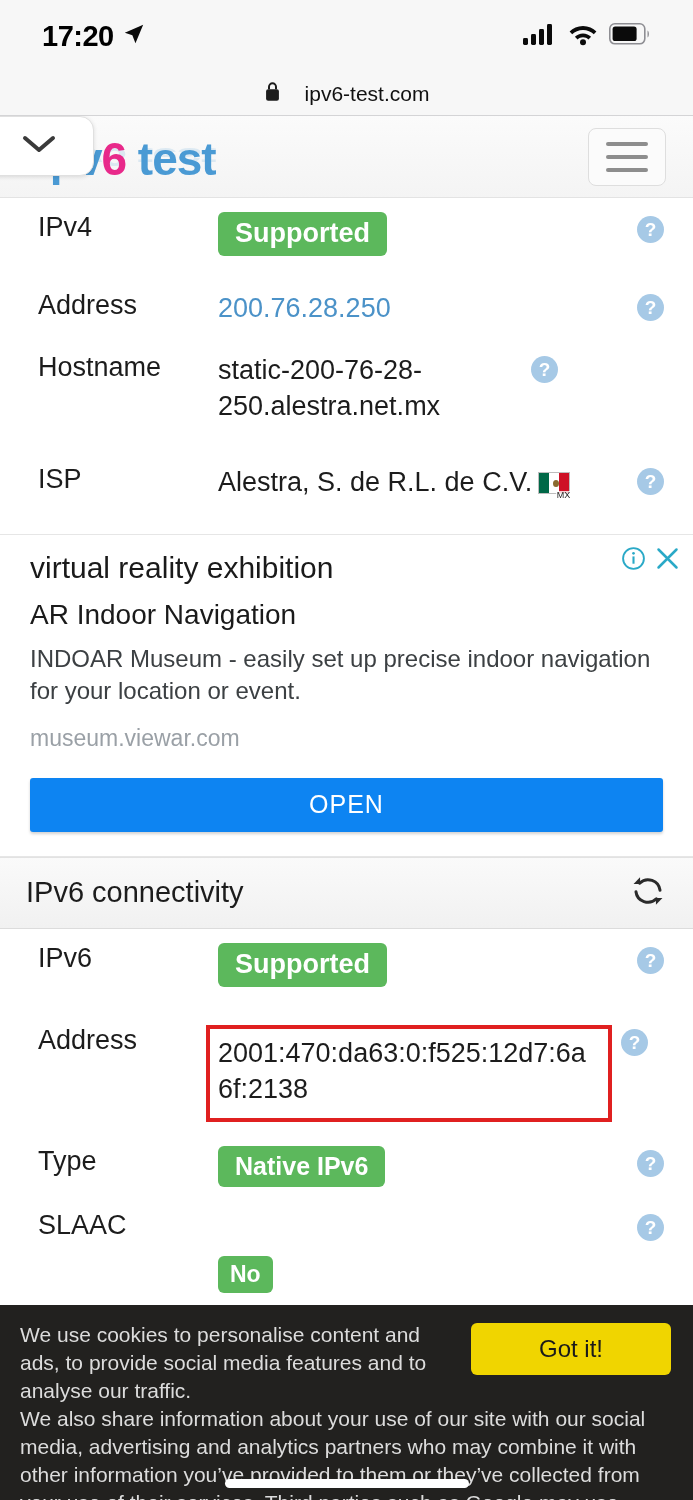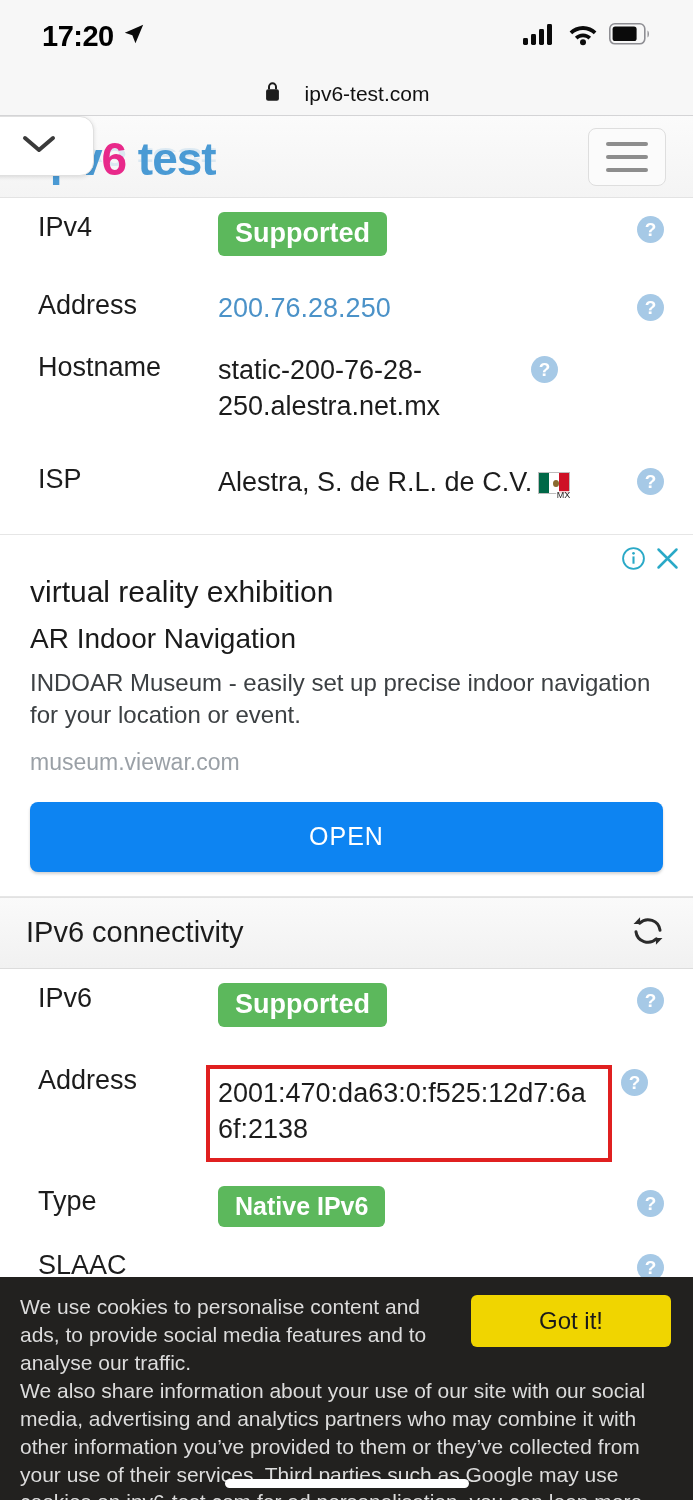--- a/index.html
+++ b/index.html
@@ -196,55 +196,55 @@
     border-bottom: 1px solid #e6e6e6;
     position: relative;
     padding: 16px 30px 24px 30px;
   }
   .ad-controls {
     position: absolute; top: 10px; right: 12px;
     display: flex; align-items: center; gap: 8px;
   }
   .ad-headline {
     font-size: 30px; color: #1a1a1a;
-    margin-top: 24px; margin-bottom: 14px;
+    margin-bottom: 14px;
   }
   .ad-title {
     font-size: 28px; color: #1a1a1a; font-weight: 500;
     margin-bottom: 12px;
   }
   .ad-desc {
     font-size: 24px; color: #3c4043; line-height: 1.33;
     margin-bottom: 18px;
   }
   .ad-url { font-size: 23px; color: #9aa0a6; margin-bottom: 26px; }
   .ad-cta {
-    display: block; width: 100%; height: 70px;
+    display: block; width: 100%; height: 54px;
     background: #0d84f2; color: #ffffff;
-    border: none; border-radius: 8px;
+    border: none; border-radius: 3px;
     font-size: 25px; letter-spacing: 1px;
     font-family: "Liberation Sans", sans-serif;
     box-shadow: 0 2px 3px rgba(0,0,0,0.18);
   }
 
   
   .sec-head {
     height: 72px;
     background: linear-gradient(to bottom,#fafafa,#f1f1f1);
     border-top: 1px solid #e2e2e2;
     border-bottom: 1px solid #dcdcdc;
     display: flex; align-items: center; justify-content: space-between;
     padding: 0 28px 0 26px;
   }
   .sec-title { font-size: 29px; color: #1c1c1c; }
 
   
   .cookie {
     position: absolute; left: 0; bottom: 0;
-    width: 693px; height: 223px;
+    width: 693px; height: 195px;
     background: #22211f;
     color: #e8e8e8;
     padding: 16px 20px 0 20px;
     z-index: 9;
   }
   .cookie p {
     font-size: 21px; line-height: 1.33;
     color: #dcdcdc;
   }
   .cookie-btn {

